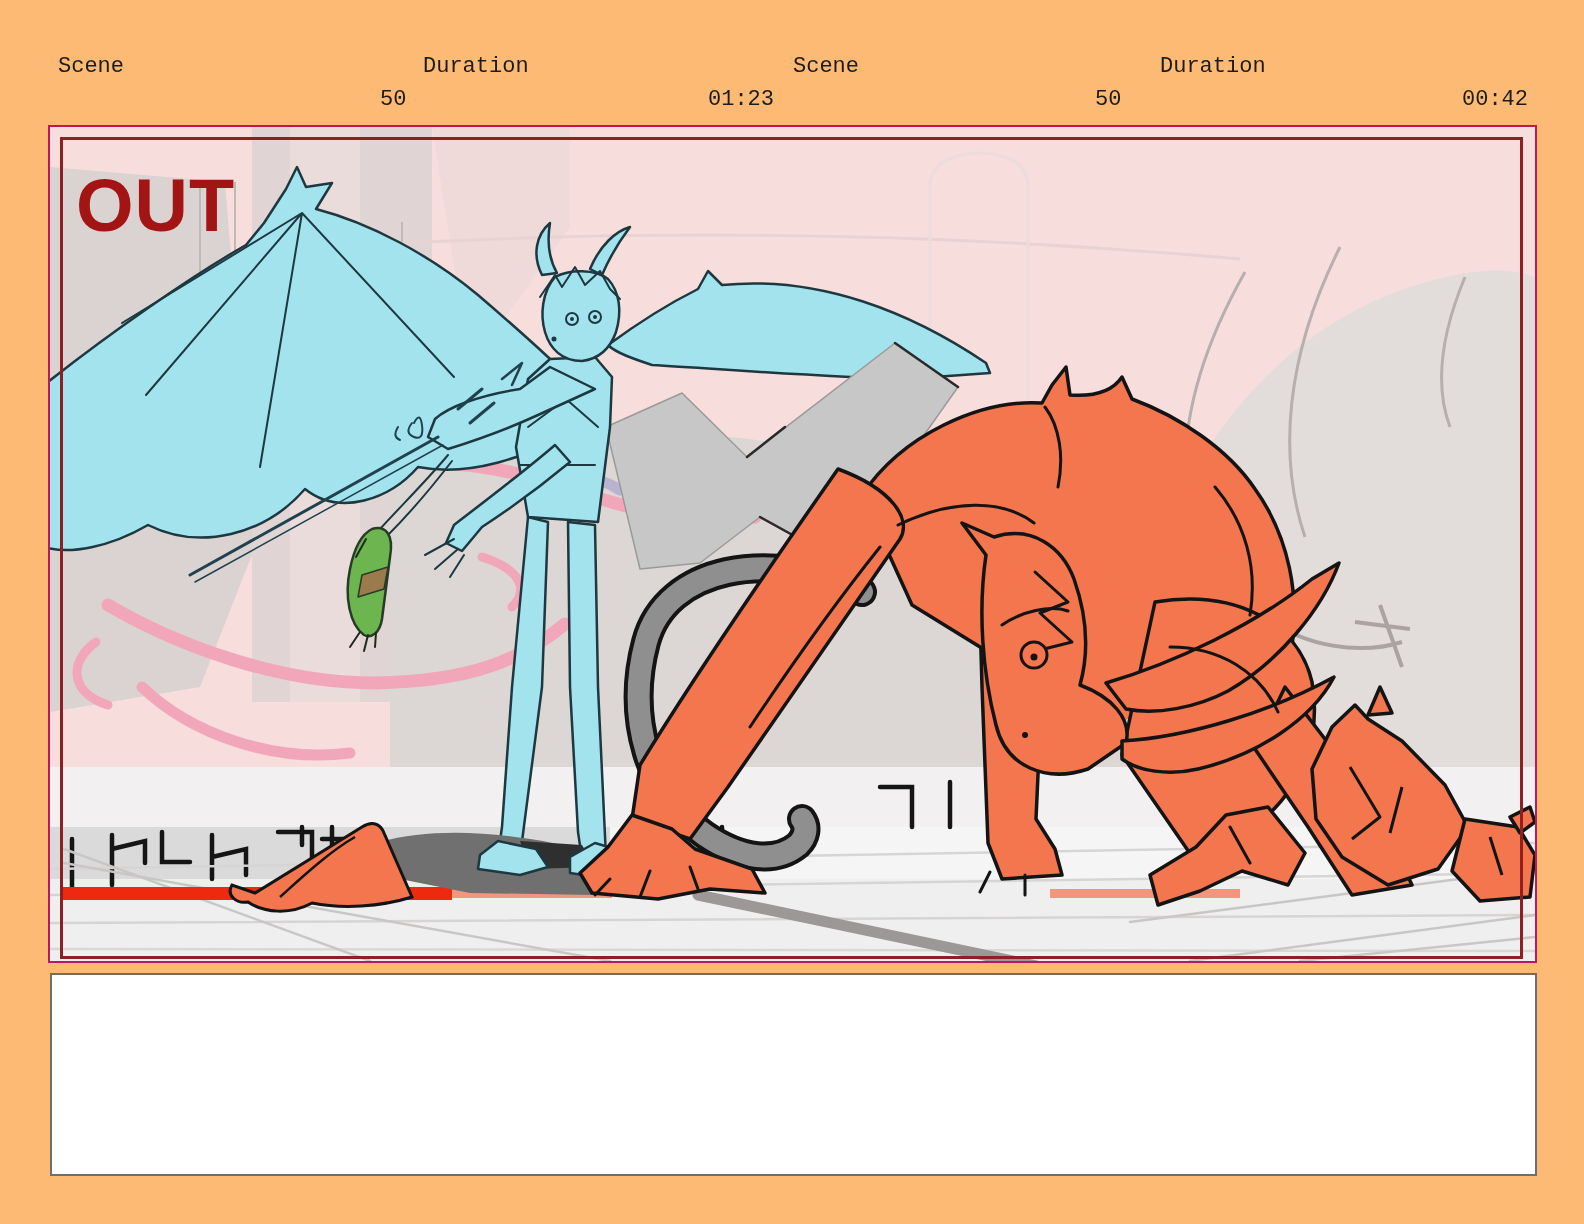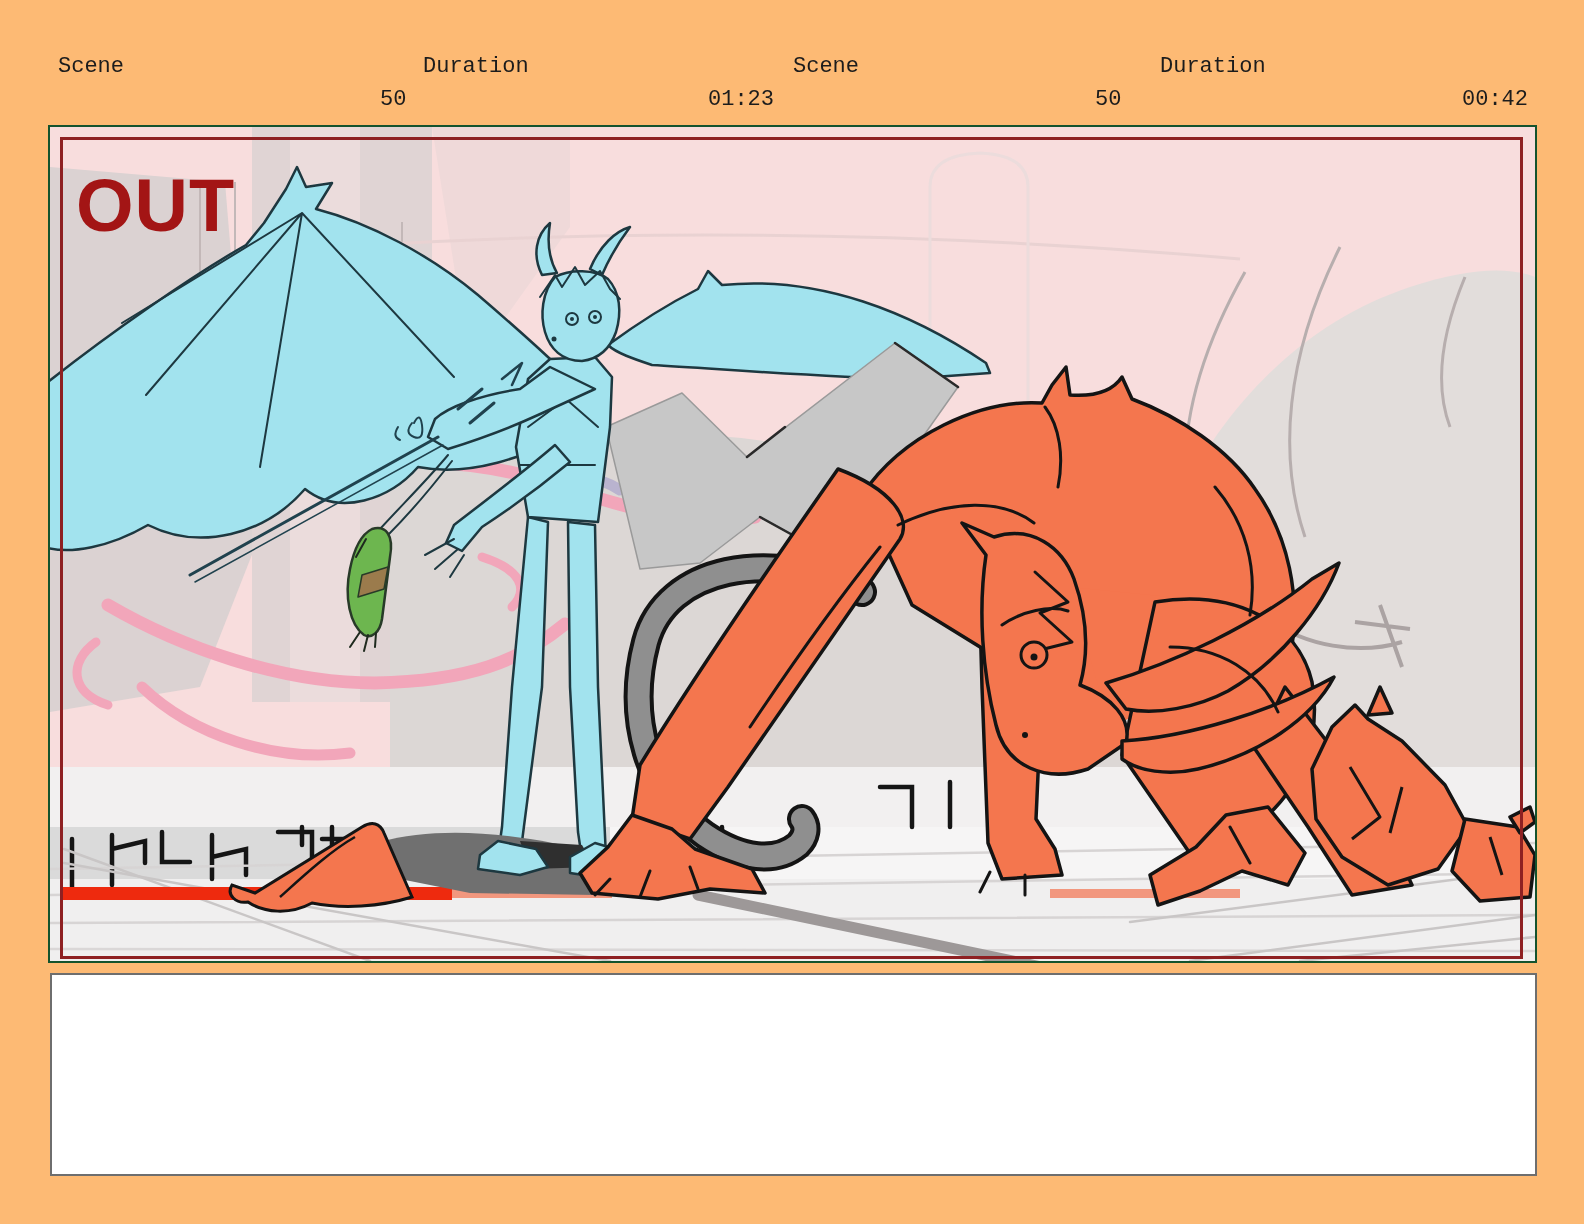--- a/index.html
+++ b/index.html
@@ -1,20 +1,20 @@
 <!DOCTYPE html>
 <html><head>
 <meta charset="utf-8">
 <style>
   html,body{margin:0;padding:0;background:#ffffff;}
   #page{position:relative;width:1584px;height:1224px;background:#fdba74;overflow:hidden;
         font-family:"Liberation Mono","DejaVu Sans Mono",monospace;}
   .hdr{position:absolute;font-size:22px;line-height:24px;color:#1c1c1c;white-space:pre;}
   #frame{position:absolute;left:48px;top:125px;width:1489px;height:838px;
-         border:2px solid #14532d;box-sizing:border-box;background:#f8dddd;}
+         border:2px solid #be185d;box-sizing:border-box;background:#f8dddd;}
   #art{position:absolute;left:0;top:0;width:1485px;height:834px;}
   #redframe{position:absolute;left:10px;top:10px;width:1463px;height:822px;
             border:3px solid #8e2022;box-sizing:border-box;pointer-events:none;}
   #out-label{position:absolute;left:26px;top:42px;font-family:"Liberation Sans","DejaVu Sans",sans-serif;
              font-weight:bold;font-size:74px;line-height:1;color:#a31515;letter-spacing:1px;}
   #notes{position:absolute;left:50px;top:973px;width:1487px;height:203px;
          border:2px solid #6e6e6e;box-sizing:border-box;background:#ffffff;}
 </style>
 </head>
 <body>

